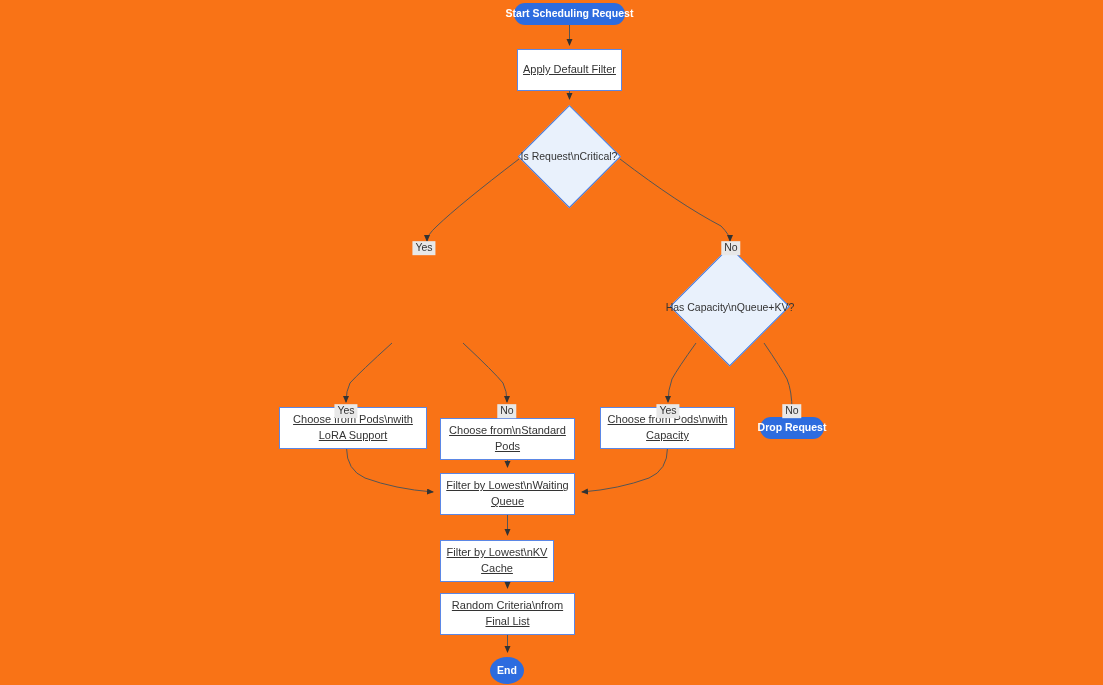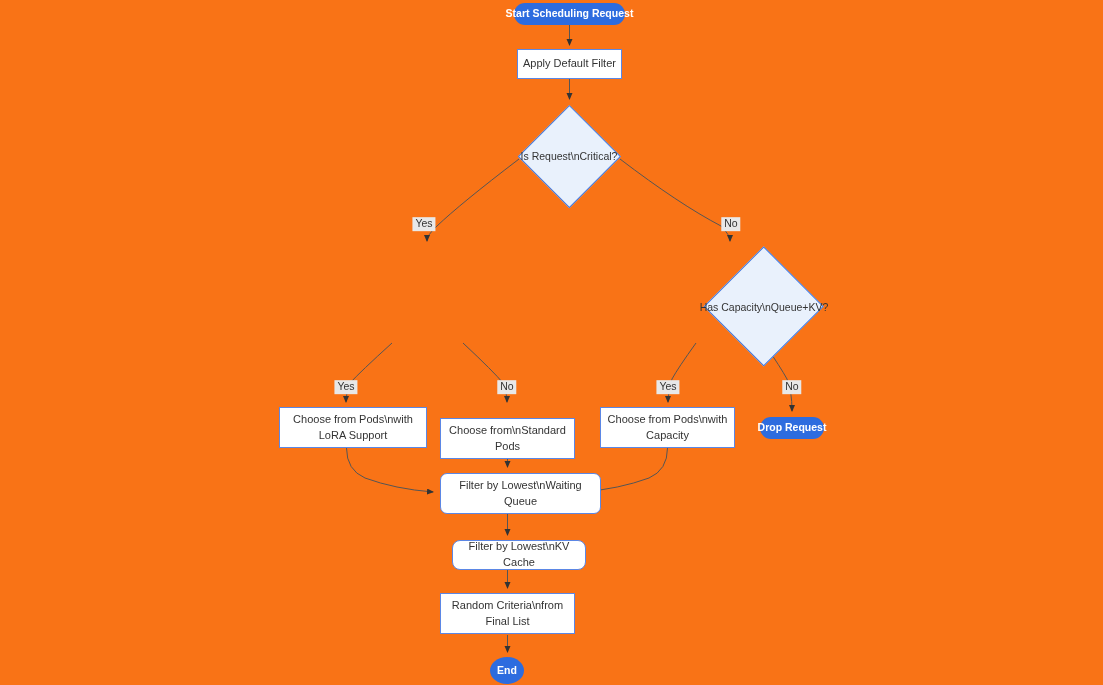--- a/index.html
+++ b/index.html
@@ -17,32 +17,32 @@
   body{width:1103px;height:685px;font-family:"Liberation Sans",sans-serif;}
   .stage{position:relative;width:1103px;height:685px;overflow:hidden;background:#f97316;}
   svg.edges{position:absolute;left:0;top:0;z-index:1;}
   svg.edges path.link{stroke:var(--edge);stroke-width:1px;fill:none;}
   #arrowhead path{fill:var(--arrow);stroke:none;}
 
   .node{position:absolute;z-index:2;display:flex;align-items:center;justify-content:center;
         text-align:center;color:var(--text);font-size:11px;line-height:1.45;box-sizing:border-box;}
   .pill{background:var(--accent);color:#fff;font-weight:bold;font-size:10.5px;
         border-radius:12px;white-space:nowrap;}
-  .rect{background:var(--node_fill);border:1.4px solid var(--rect_border);padding:14px 4px;}
+  .rect{background:var(--node_fill);border:1.4px solid var(--rect_border);padding:20px 4px;text-decoration:underline;}
   .circle{background:var(--accent);color:#fff;font-weight:bold;font-size:10.5px;border-radius:50%;}
 
   .diamond{position:absolute;z-index:2;}
   .diamond-shape{position:absolute;inset:15%;transform:rotate(45deg);
         background:var(--diamond_fill);border:1.4px solid var(--diamond_border);}
   .diamond-label{position:absolute;left:50%;top:50%;transform:translate(-50%,-50%);
         white-space:nowrap;font-size:10.5px;color:var(--text);text-align:center;}
 
   .edge-label{position:absolute;z-index:3;transform:translate(-50%,-50%);
         background:var(--label_bg);color:var(--text);font-size:10.5px;
-        padding:0px 3px;line-height:1.3;}
+        padding:0px 3px;line-height:1.3;margin-top:24px;}
 </style>
 </head>
 <body>
 
 <div class="stage">
 
   <svg class="edges" width="1103" height="685" viewBox="0 0 1103 685">
     <defs>
       <marker id="arrowhead" markerWidth="8" markerHeight="8" refX="6" refY="3" orient="auto" markerUnits="userSpaceOnUse">
         <path d="M0,0 L7,3 L0,6 Z"></path>
@@ -71,46 +71,46 @@
   <div class="node rect" style="left:517px;top:49px;width:105px;height:30px;">
     <span>Apply Default Filter</span>
   </div>
 
   <div class="diamond" style="left:517px;top:104px;width:104px;height:104px;">
     <div class="diamond-shape"></div>
     <div class="diamond-label">Is Request\nCritical?</div>
   </div>
 
 
-  <div class="diamond" style="left:703px;top:246px;width:122px;height:122px;">
+  <div class="diamond" style="left:669px;top:246px;width:122px;height:122px;">
     <div class="diamond-shape"></div>
     <div class="diamond-label">Has Capacity\nQueue+KV?</div>
   </div>
 
   <div class="node rect" style="left:279px;top:407px;width:148px;height:41px;">
     <span>Choose from Pods\nwith LoRA Support</span>
   </div>
 
   <div class="node rect" style="left:440px;top:418px;width:135px;height:41px;">
     <span>Choose from\nStandard Pods</span>
   </div>
 
   <div class="node rect" style="left:600px;top:407px;width:135px;height:41px;">
     <span>Choose from Pods\nwith Capacity</span>
   </div>
 
   <div class="node pill" style="left:760px;top:417px;width:64px;height:22px;">
     <span>Drop Request</span>
   </div>
 
-  <div class="node rect" style="left:440px;top:473px;width:161px;height:41px;border-radius:7px;">
+  <div class="node rect" style="left:440px;top:473px;width:135px;height:41px;">
     <span>Filter by Lowest\nWaiting Queue</span>
   </div>
 
-  <div class="node rect" style="left:452px;top:540px;width:134px;height:28px;border-radius:8px;">
+  <div class="node rect" style="left:440px;top:540px;width:114px;height:28px;">
     <span>Filter by Lowest\nKV Cache</span>
   </div>
 
   <div class="node rect" style="left:440px;top:593px;width:135px;height:41px;">
     <span>Random Criteria\nfrom Final List</span>
   </div>
 
   <div class="node circle" style="left:490px;top:657px;width:34px;height:27px;">
     <span>End</span>
   </div>

